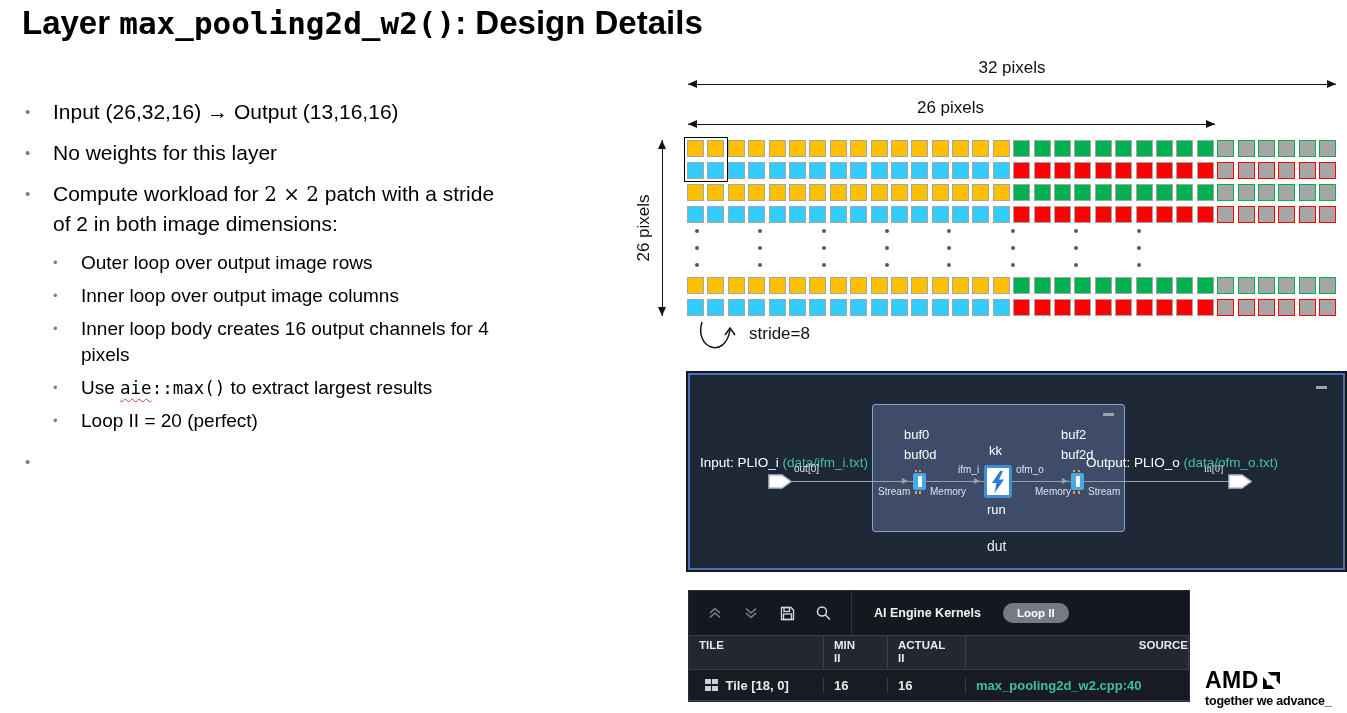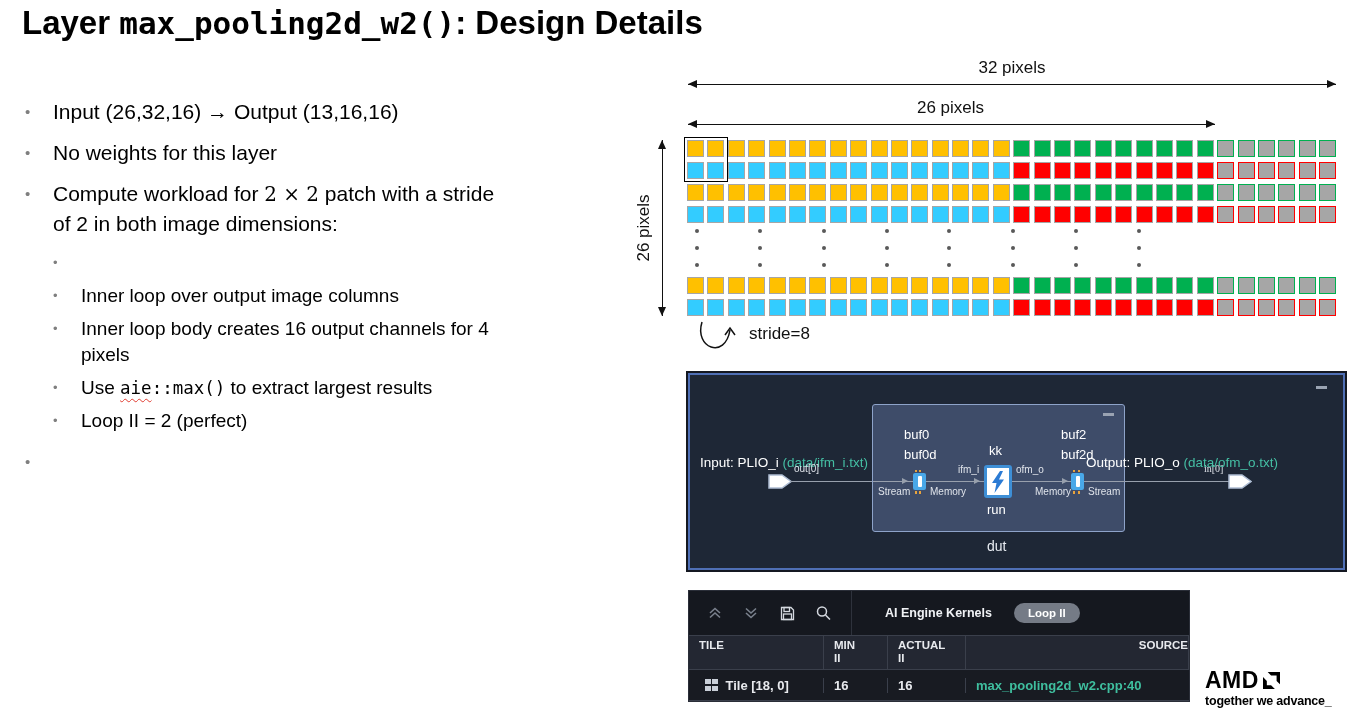--- a/index.html
+++ b/index.html
@@ -71,21 +71,21 @@
   .kernel { position:absolute; width:28px; height:33px; background:#fff; border:3px solid #3E8FD6; border-radius:3px;
             display:flex; align-items:center; justify-content:center; cursor:pointer; }
   .dutlabel { position:absolute; font-size:14px; color:#e8ecf2; }
   
   .ktable { position:absolute; left:688px; top:590px; width:502px; height:112px;
             background:#15181F; border:1px solid #2a2e38; color:#e8eaee; font-size:12.5px; }
   .ttoolbar { position:relative; height:44px; display:flex; align-items:center; }
   .tico { width:20px; height:20px; margin-left:16px; color:#7a818d; cursor:pointer; display:flex; align-items:center; justify-content:center; }
   .tico.bright { color:#d5d9e0; }
   .tsep { width:1px; height:44px; background:#2e323c; margin-left:18px; }
-  .ttitle { margin-left:33px; font-weight:700; font-size:12.5px; color:#f0f2f5; }
+  .ttitle { margin-left:22px; font-weight:700; font-size:12.5px; color:#f0f2f5; }
   .pill { margin-left:22px; background:#757B86; color:#fff; font-weight:700; font-size:11.5px;
           padding:4px 14px; border-radius:11px; cursor:pointer; }
   .thead { display:flex; height:35px; background:#232732; border-top:1px solid #3a3f4b; border-bottom:1px solid #3a3f4b; }
   .hcell { font-weight:700; font-size:11.5px; padding:3px 0 0 10px; line-height:13px; border-right:1px solid #3a3f4b; }
   .trow { display:flex; height:31px; align-items:center; background:#181b22; border-bottom:1px solid #3a3f4b; cursor:pointer; }
   .dcell { font-weight:700; font-size:13px; padding-left:10px; border-right:1px solid transparent; display:flex; align-items:center; }
   .col0 { width:135px; } .col1 { width:64px; } .col2 { width:78px; } .col3 { flex:1;text-align:right; }
   .trow .col0, .trow .col1, .trow .col2 { border-right:1px solid #3a3f4b; }
   .tileicon { display:inline-grid; grid-template-columns:5.5px 5.5px; gap:1.5px; margin:0 8px 0 6px; }
   .tileicon i { width:5.5px; height:5.5px; background:#C9CFD8; }
@@ -114,37 +114,38 @@
         <span class="marker">•</span>
         <span class="content"><span>No weights for this layer</span></span>
       </div>
       <div class="bullet lvl1">
         <span class="marker">•</span>
         <span class="content"><span>Compute workload for </span><span class="serif">2 × 2</span><span> patch with a stride
 of 2 in both image dimensions:</span></span>
       </div>
       <div class="bullet lvl2">
         <span class="marker">•</span>
+        <span class="content"><span>Outer loop over output image rows</span></span>
       </div>
       <div class="bullet lvl2">
         <span class="marker">•</span>
         <span class="content"><span>Inner loop over output image columns</span></span>
       </div>
       <div class="bullet lvl2">
         <span class="marker">•</span>
         <span class="content"><span>Inner loop body creates 16 output channels for 4
 pixels</span></span>
       </div>
       <div class="bullet lvl2">
         <span class="marker">•</span>
         <span class="content"><span>Use </span><span class="mono squiggle">aie</span><span class="mono">::max()</span><span> to extract largest results</span></span>
       </div>
       <div class="bullet lvl2">
         <span class="marker">•</span>
-        <span class="content"><span>Loop II = 2 (perfect)</span></span>
+        <span class="content"><span>Loop II = 20 (perfect)</span></span>
       </div>
       <div class="bullet lvl1">
         <span class="marker">•</span>
       </div>
     </div>
 
   <div class="pixgrid">
     <div class="h32label">32 pixels</div>
     <div class="harrow a32"></div>
     <div class="h26label">26 pixels</div>

